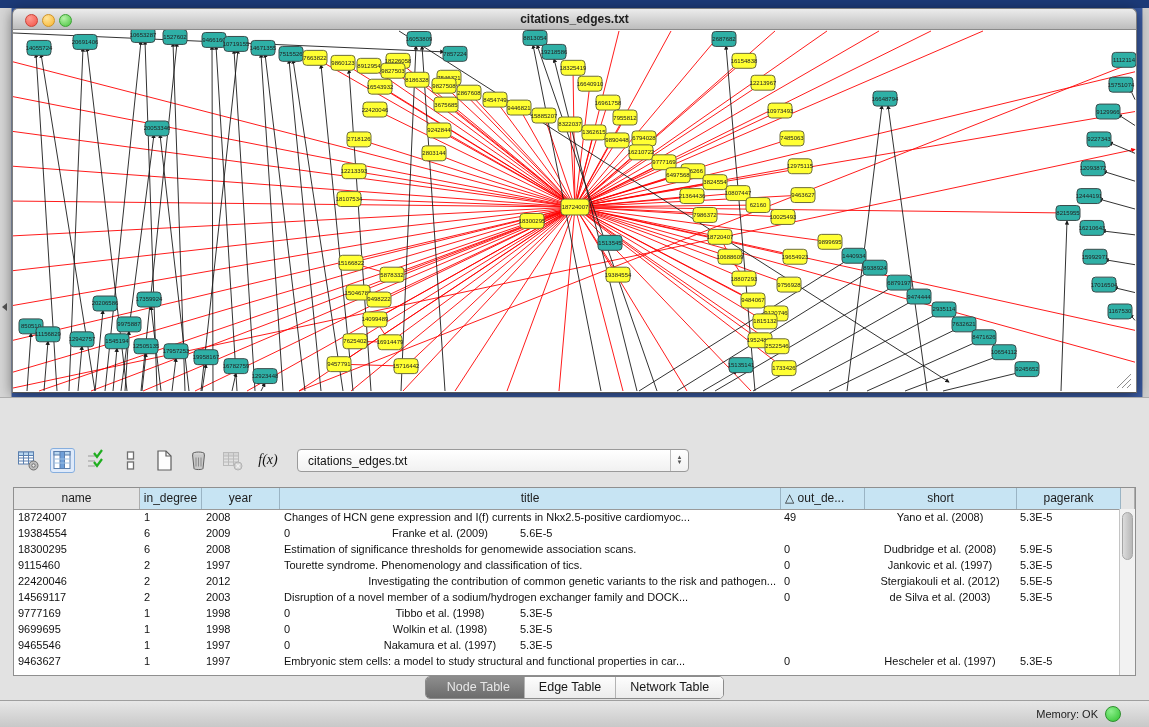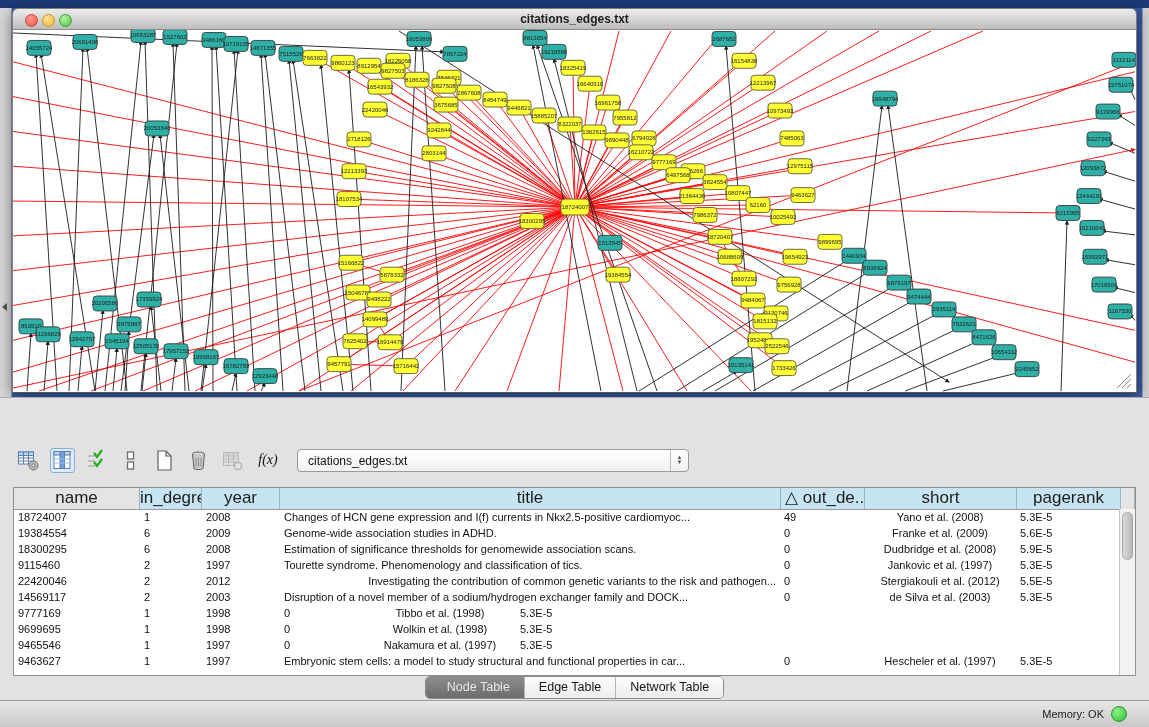--- a/index.html
+++ b/index.html
@@ -35,41 +35,41 @@
   .tb-btn.active{border:1px solid #86aede;background:#dfeafa;border-radius:3px;}
   .tb-btn.disabled{opacity:.45;}
   .fx-btn{font-family:"Liberation Serif",serif;font-style:italic;font-size:14px;color:#111;width:28px;}
   .table-select{position:relative;width:392px;height:23px;margin-left:6px;border:1px solid #9a9a9a;border-radius:4px;
     background:linear-gradient(#ffffff,#f1f1f1);font-size:12px;color:#111;line-height:22px;padding-left:10px;box-sizing:border-box;}
   .select-stepper{position:absolute;right:0;top:0;width:17px;height:100%;border-left:1px solid #bbb;
     display:flex;flex-direction:column;align-items:center;justify-content:center;color:#555;}
   .select-stepper span{font-size:6px;line-height:5px;}
   .table-frame{position:absolute;left:13px;top:89px;width:1121px;height:187px;background:#fff;border:1px solid #8f8f8f;}
   .thead{display:flex;height:21px;border-bottom:1px solid #9a9a9a;}
-  .th{box-sizing:border-box;border-right:1px solid #9ab4c4;background:#c7e4f3;font-size:17px;color:#1c1c1c;
+  .th{box-sizing:border-box;border-right:1px solid #9ab4c4;background:#c7e4f3;font-size:12px;color:#1c1c1c;
     line-height:20px;text-align:center;overflow:hidden;white-space:nowrap;}
   .th.gray{background:#e4e4e4;border-right:1px solid #adadad;}
   .th.left{text-align:left;padding-left:4px;}
   .tbody{position:absolute;left:0;top:21px;right:15px;bottom:0;overflow:hidden;}
   .tr{display:flex;height:16px;}
   .td{box-sizing:border-box;font-size:11px;color:#111;line-height:16px;white-space:nowrap;overflow:hidden;padding:0 4px;}
   .td.center{text-align:center;}
   .vscroll{position:absolute;right:0;top:21px;bottom:0;width:15px;background:#f2f2f2;border-left:1px solid #c4c4c4;}
   .vthumb{position:absolute;left:2px;right:2px;top:3px;height:46px;background:linear-gradient(90deg,#dcdcdc,#b7b7b7);
     border:1px solid #a5a5a5;border-radius:6px;}
   .tabbar{position:absolute;left:0;top:278px;width:100%;display:flex;justify-content:center;}
   .segmented{display:flex;border:1px solid #8b8b8b;border-radius:5px;overflow:hidden;height:21px;background:#fff;}
   .seg{padding:0 14px;line-height:21px;font-size:12.5px;color:#151515;background:linear-gradient(#fdfdfd,#ececec);
     border-left:1px solid #b3b3b3;}
   .seg:first-child{border-left:none;}
   .seg.active{background:linear-gradient(#8d8d8d,#6c6c6c);color:#e8e8e8;padding-left:21px;}
   
   .statusbar{position:absolute;left:0;top:700px;width:1149px;height:27px;
     background:linear-gradient(#e7e7e7,#c7c7c7);border-top:1px solid #9f9f9f;}
-  .memory-chip{position:absolute;right:22px;top:5px;display:flex;align-items:center;gap:7px;}
+  .memory-chip{position:absolute;right:28px;top:5px;display:flex;align-items:center;gap:7px;}
   .memory-label{font-size:11px;color:#222;}
   .memory-dot{width:14px;height:14px;border-radius:50%;border:1px solid #2e8f2e;
     background:radial-gradient(circle at 35% 30%,#8cef8c,#2fc22f);}
 </style>
 </head>
 <body>
 
 <div class="desktop">
   <div class="desktop-topstrip"></div>
   <div class="left-sliver">
@@ -604,21 +604,20 @@
           <div class="td" style="width: 78px;">2008</div>
           <div class="td" style="flex: 1 1 0%;">Changes of HCN gene expression and I(f) currents in Nkx2.5-positive cardiomyoc...</div>
           <div class="td" style="width: 84px;">49</div>
           <div class="td center" style="width: 152px;">Yano et al. (2008)</div>
           <div class="td" style="width: 104px;">5.3E-5</div>
         </div>
         <div class="tr">
           <div class="td" style="width: 126px;">19384554</div>
           <div class="td" style="width: 62px;">6</div>
           <div class="td" style="width: 78px;">2009</div>
-          <div class="td" style="flex: 1 1 0%;">Genome-wide association studies in ADHD.</div>
           <div class="td" style="width: 84px;">0</div>
           <div class="td center" style="width: 152px;">Franke et al. (2009)</div>
           <div class="td" style="width: 104px;">5.6E-5</div>
         </div>
         <div class="tr">
           <div class="td" style="width: 126px;">18300295</div>
           <div class="td" style="width: 62px;">6</div>
           <div class="td" style="width: 78px;">2008</div>
           <div class="td" style="flex: 1 1 0%;">Estimation of significance thresholds for genomewide association scans.</div>
           <div class="td" style="width: 84px;">0</div>

